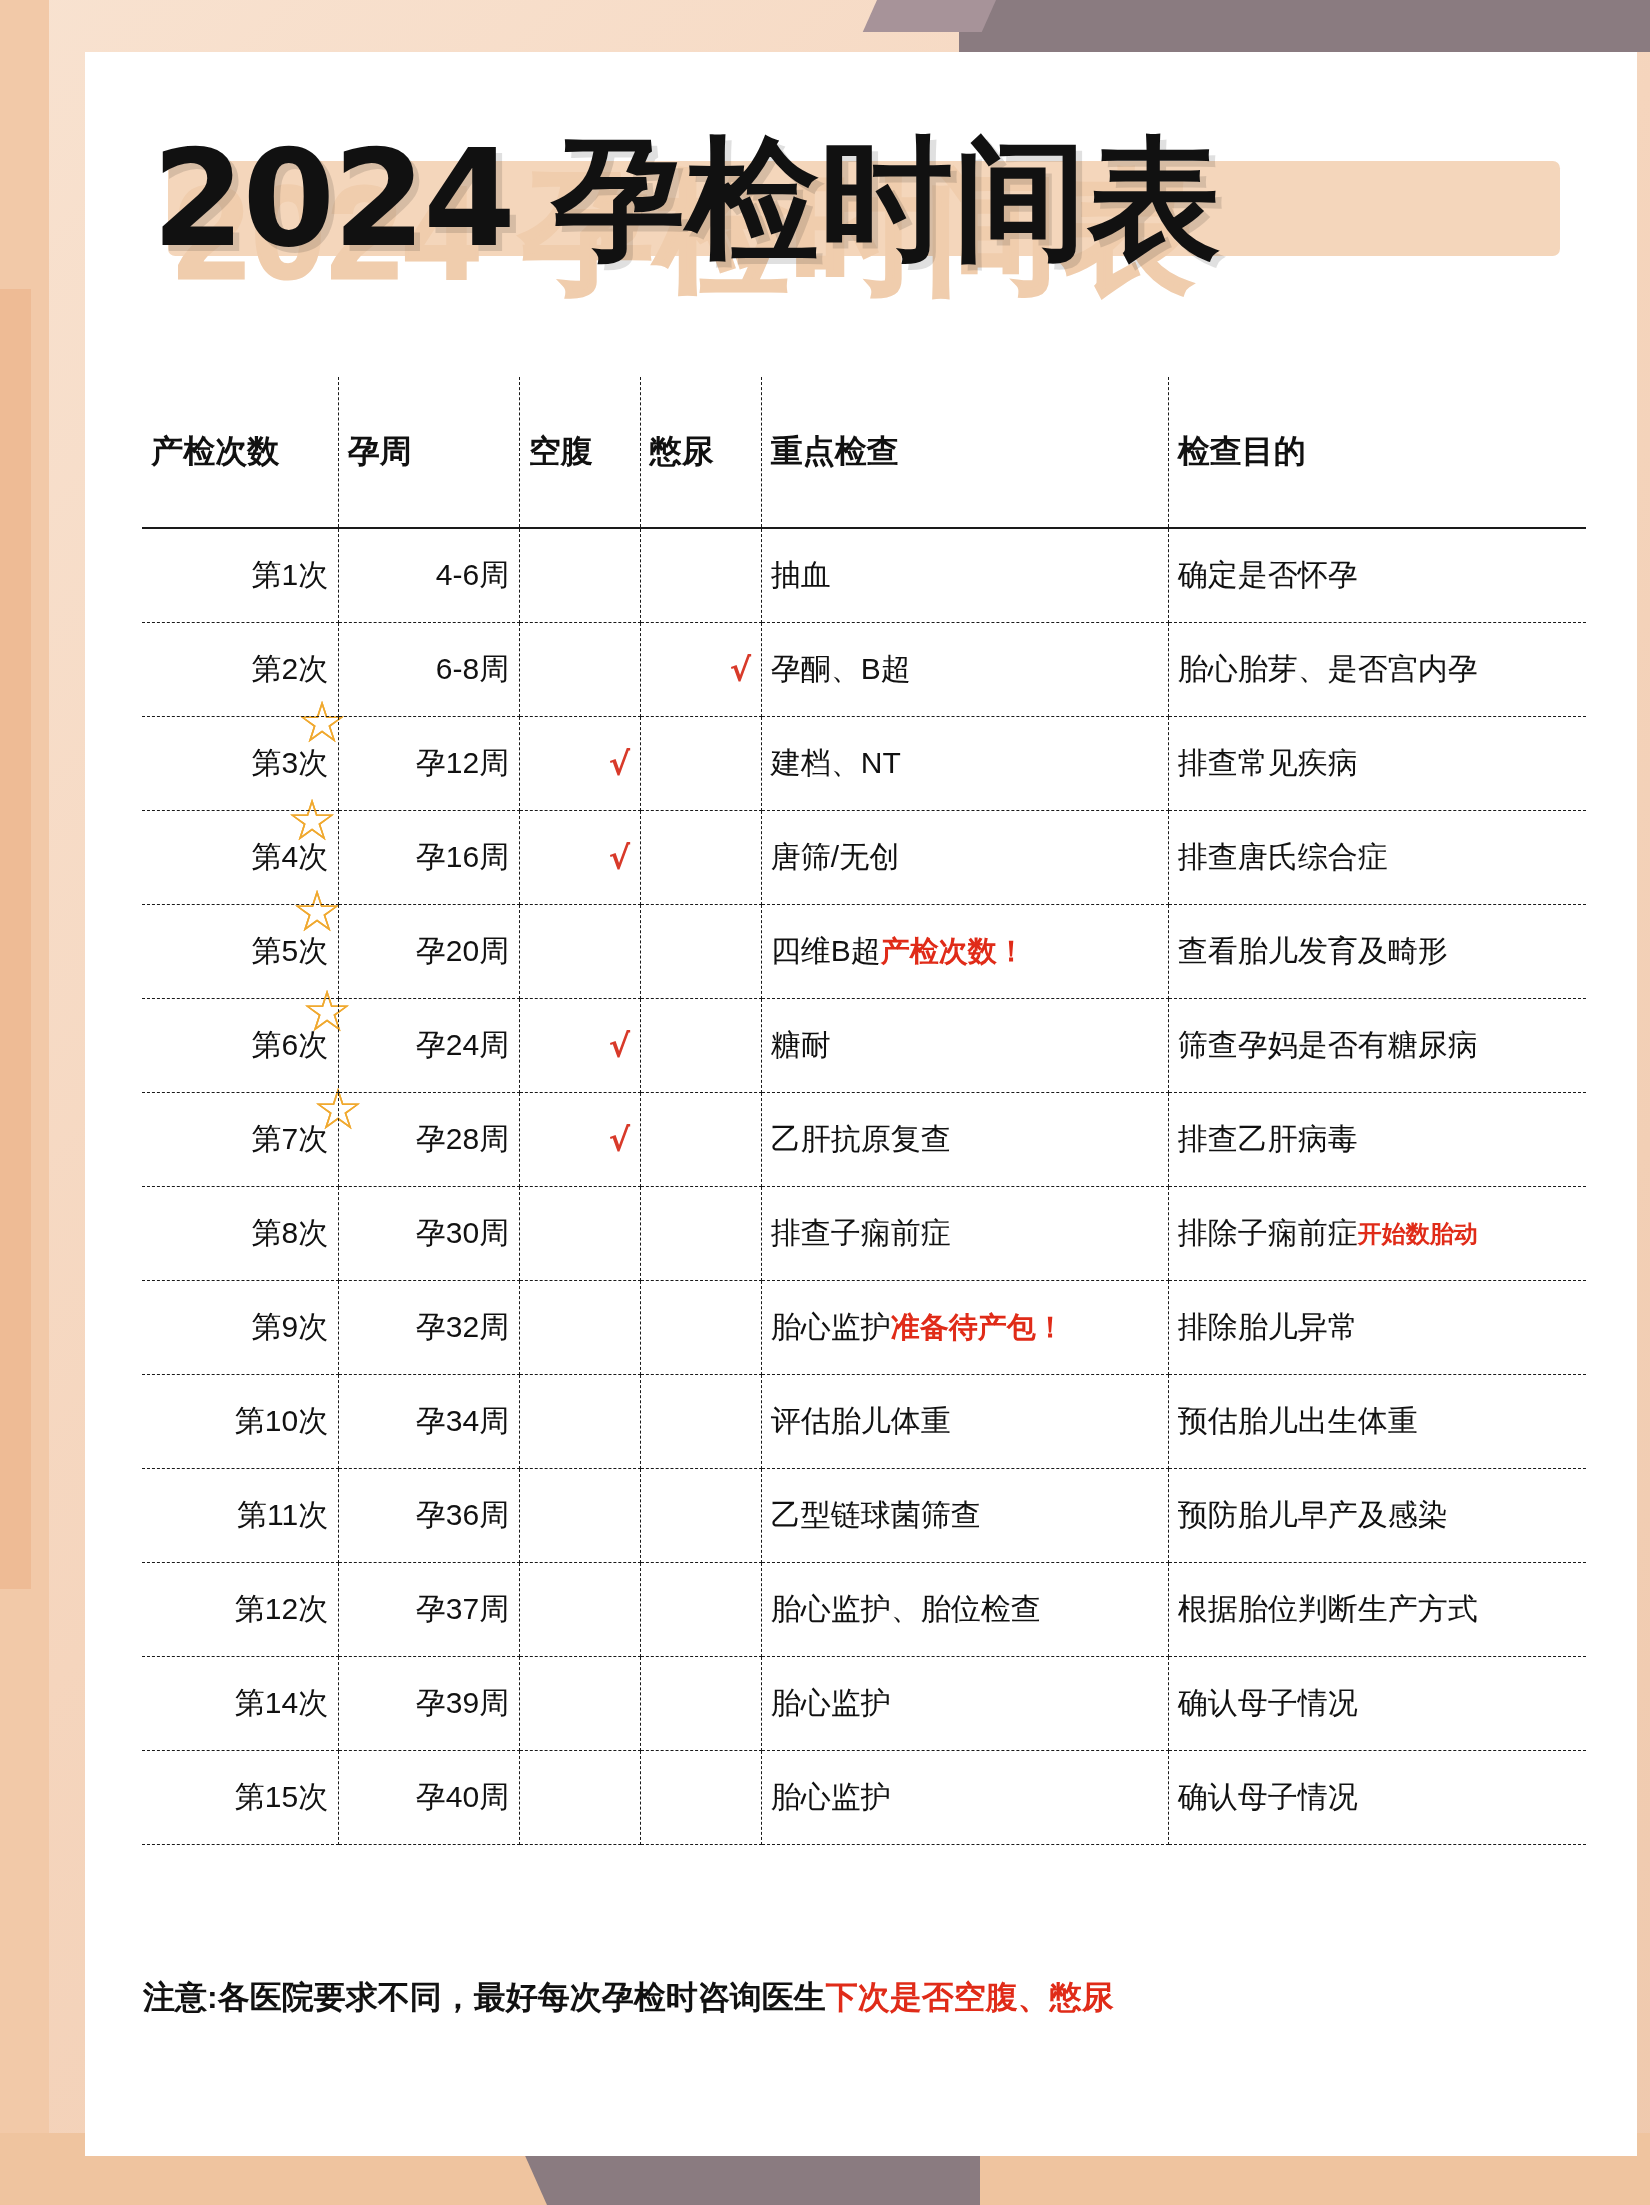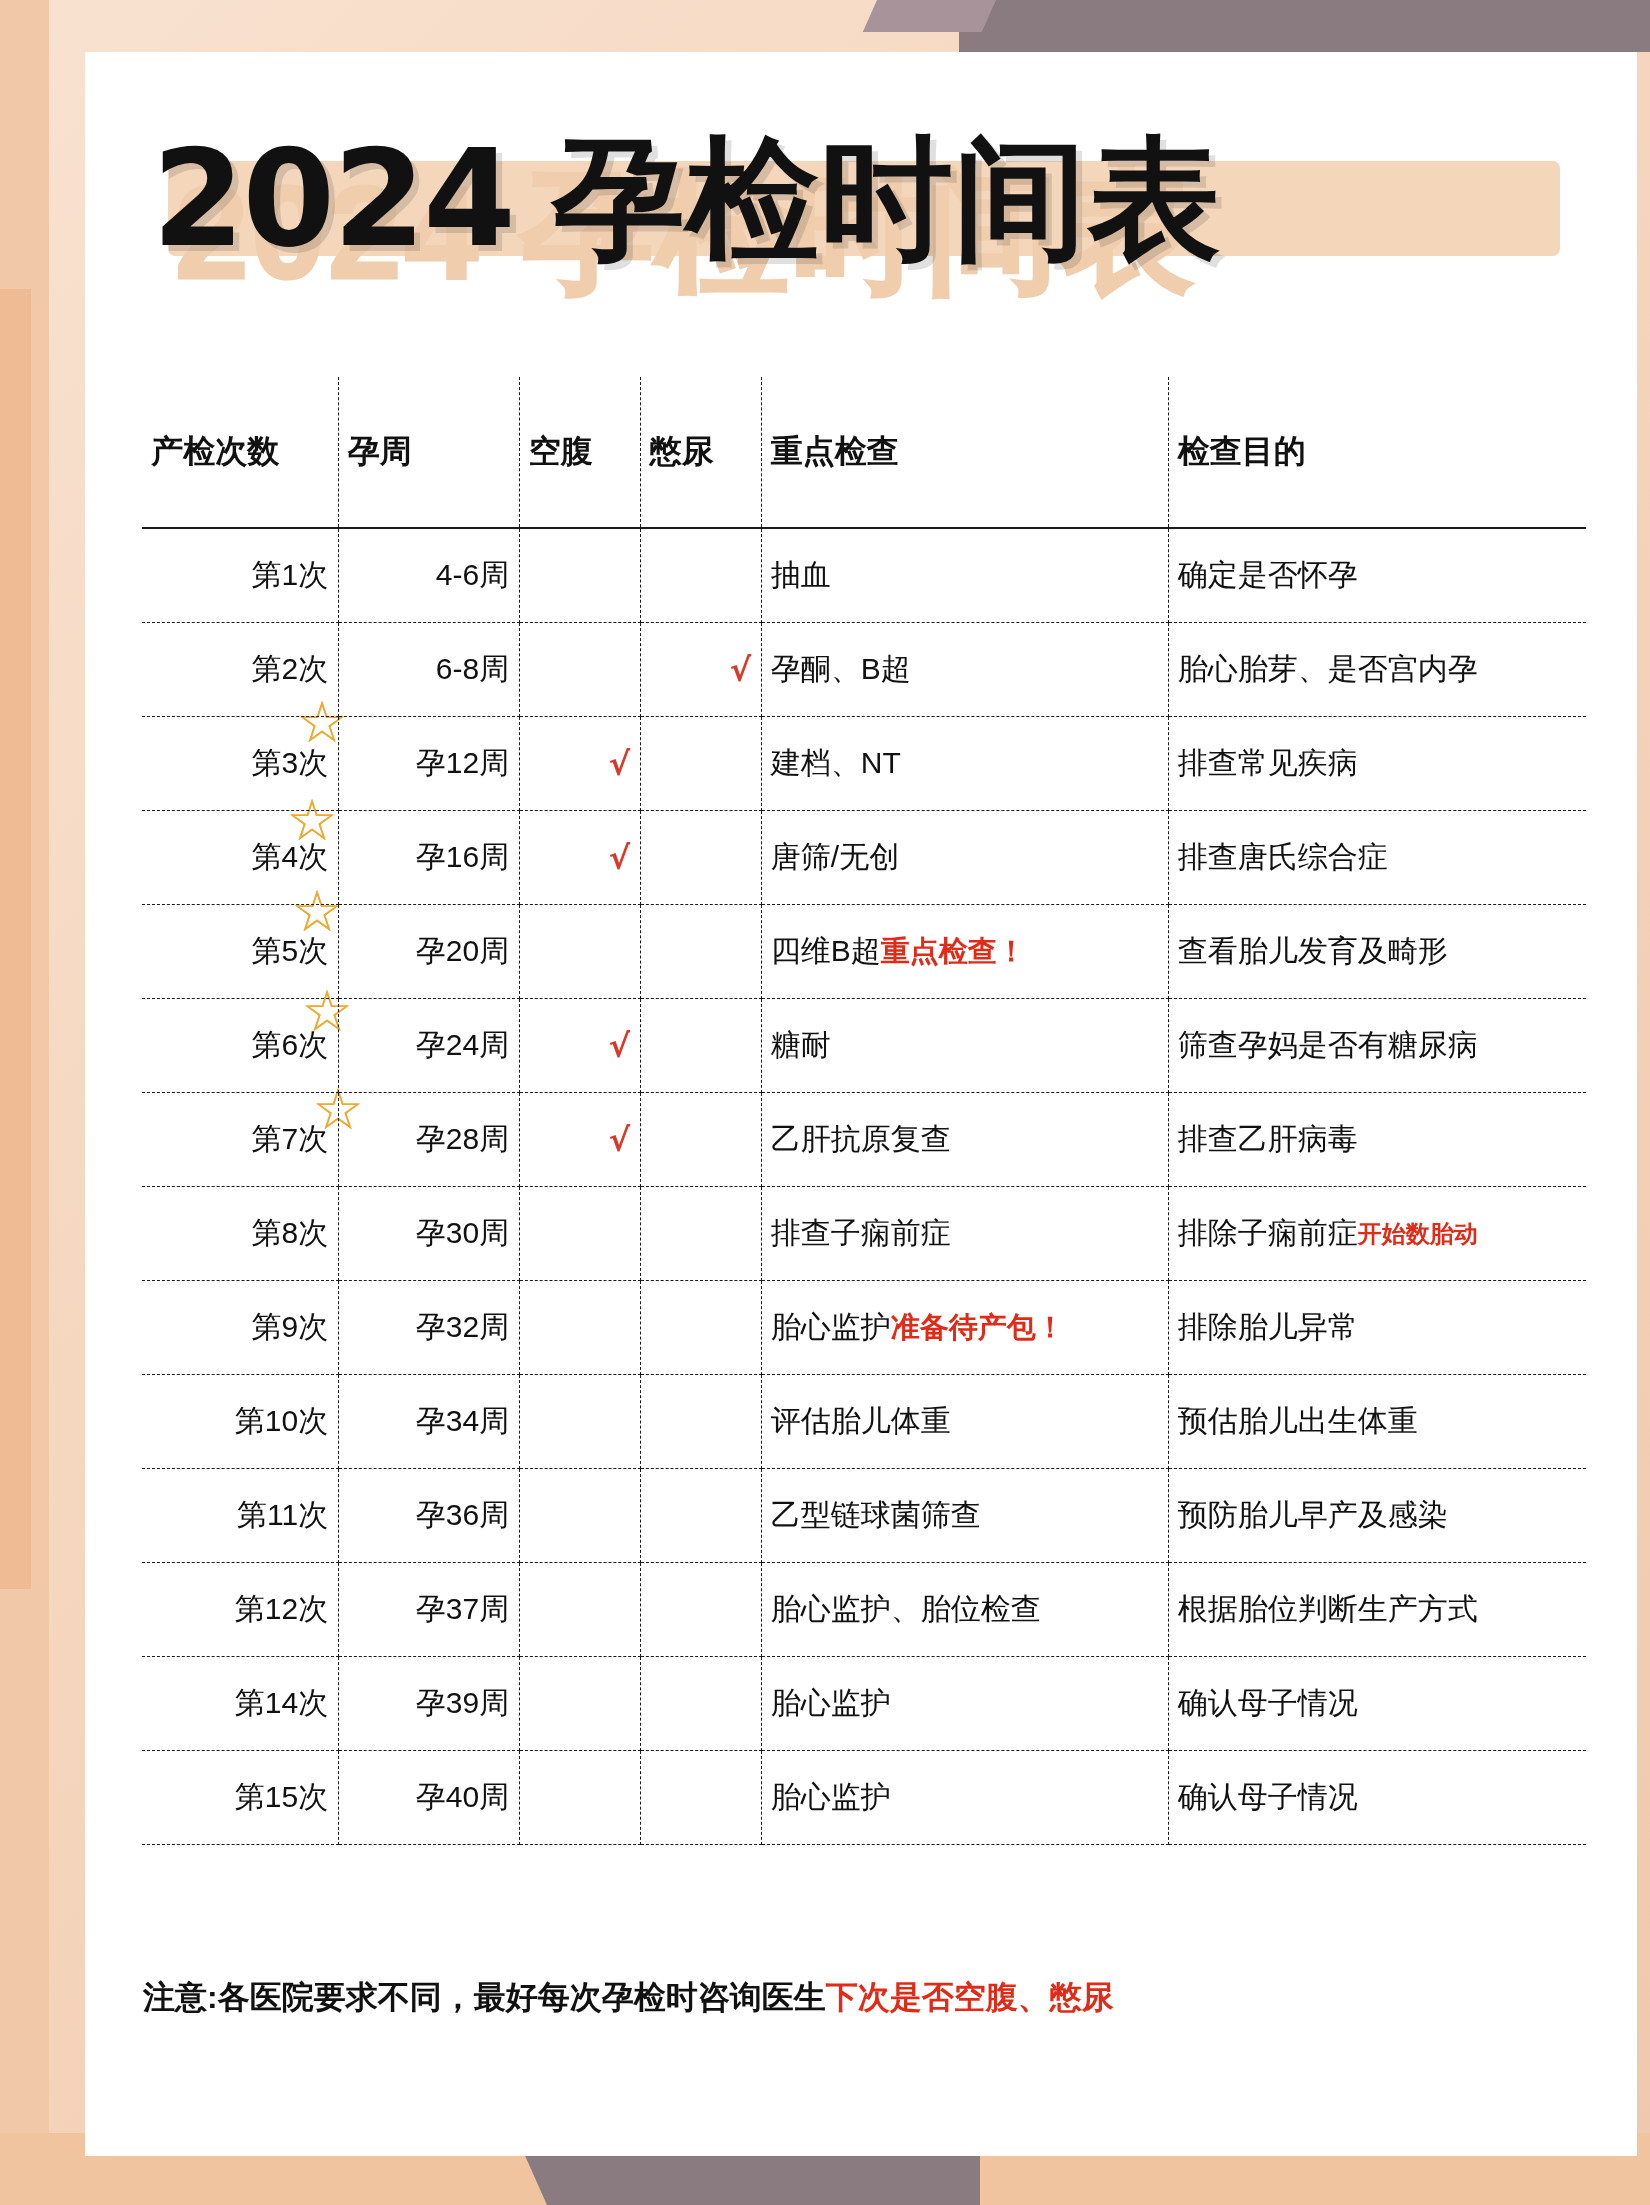--- a/index.html
+++ b/index.html
@@ -342,21 +342,21 @@
           </td>
         </tr>
         <tr>
           <td class="c-center">第5次</td>
           <td class="c-center">孕20周</td>
           <td class="c-center"></td>
           <td class="c-center"></td>
           <td class="c-left">
             <div class="cell-flex">
               <span>四维B超</span>
-              <span class="red-note">重点检查！</span>
+              <span class="red-note">产检次数！</span>
             </div>
           </td>
           <td class="c-left">
             <div class="cell-flex">
               <span>查看胎儿发育及畸形</span>
             </div>
           </td>
         </tr>
         <tr>
           <td class="c-center">第6次</td>

